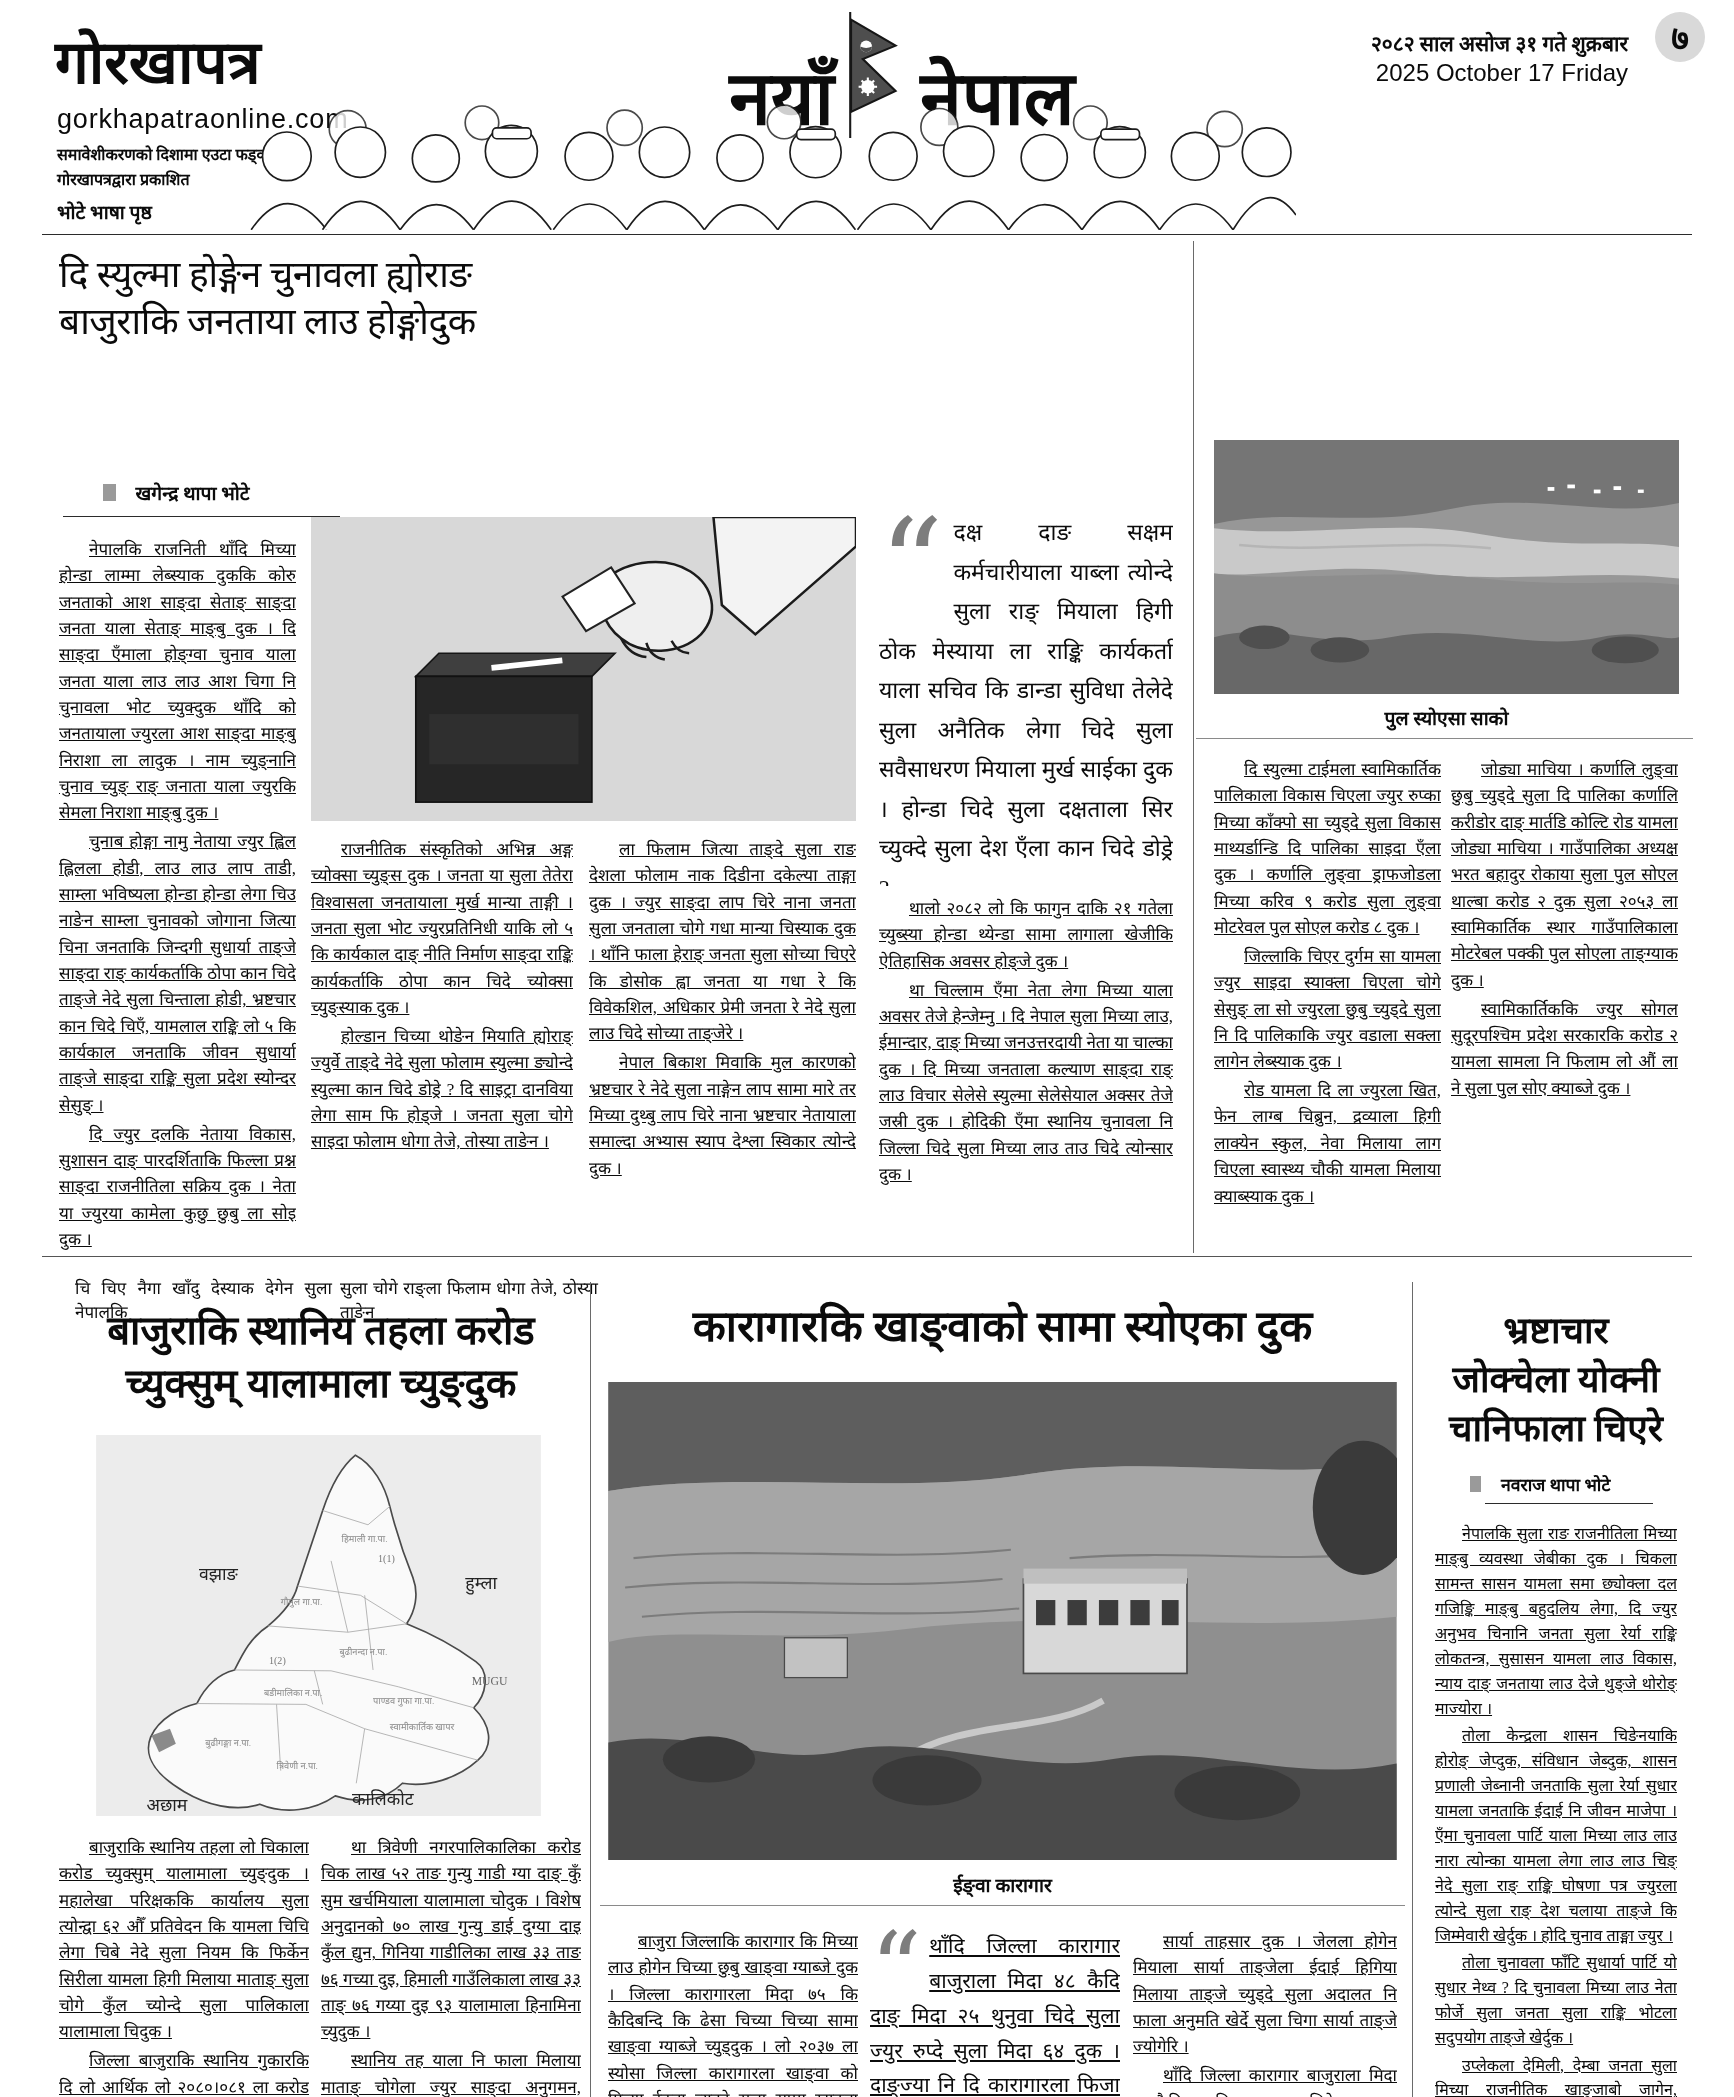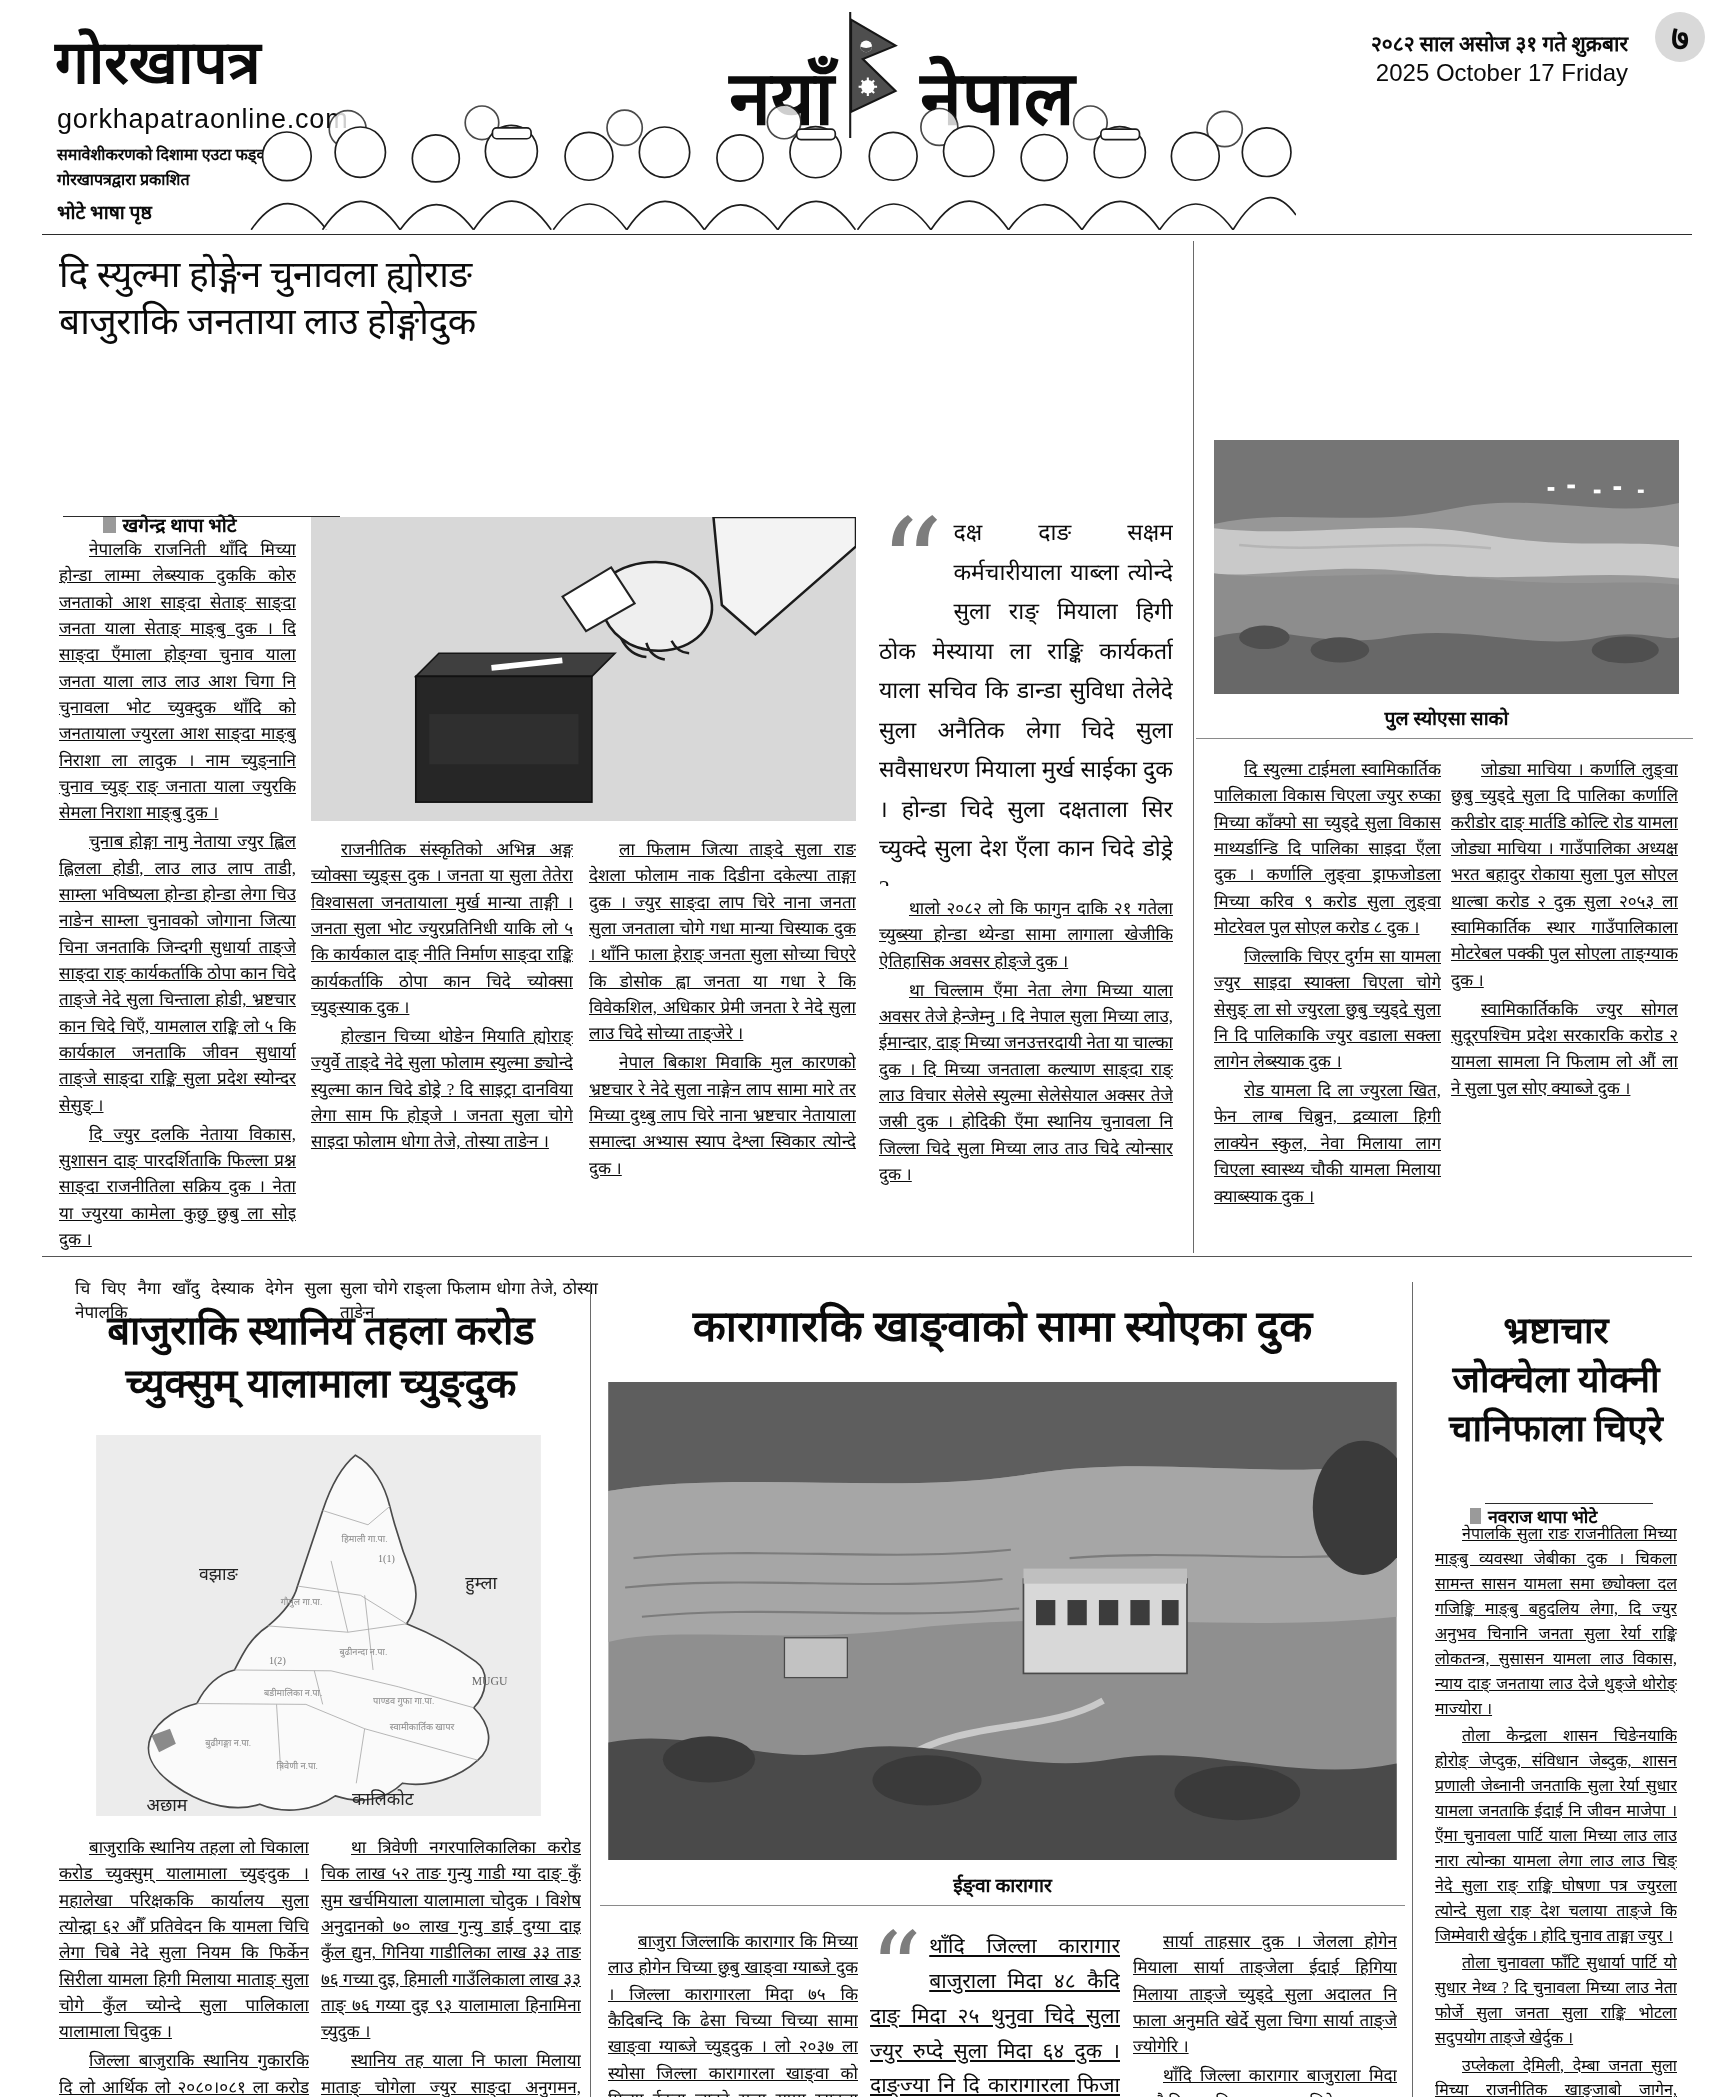--- a/index.html
+++ b/index.html
@@ -19,21 +19,21 @@
             font-size:34px;font-weight:700;}
   .hrule{background:#2b2b2b;}
   .vrule{background:#6a6a6a;}
   
   .hl-xl{font-size:37px;font-weight:400;line-height:1.26;letter-spacing:-0.4px;}
   .hl-l{font-size:41px;font-weight:700;line-height:1.3;}
   .hl-m{font-size:40px;font-weight:700;line-height:1.32;text-align:center;}
   .hl-mid{font-size:43px;font-weight:700;line-height:1.25;text-align:center;}
   .hl-s{font-size:37px;font-weight:700;line-height:1.32;text-align:center;}
   
-  .byline{font-size:19.3px;font-weight:700;display:flex;align-items:center;gap:7px;margin-top:32px;}
+  .byline{font-size:19.3px;font-weight:700;display:flex;align-items:center;gap:20px;}
   .bysq{width:12.6px;height:17.6px;background:#9a9a9a;display:inline-block;}
   
   .col{overflow:hidden;text-decoration:underline;}
   .bp{font-size:17px;line-height:1.55;text-align:justify;text-indent:30px;margin:0 0 2.5px 0;}
   .bp-sm{font-size:16px;line-height:1.56;text-align:justify;text-indent:27px;margin:0 0 2.5px 0;}
   .contline{font-size:17px;line-height:1.4;text-align:justify;margin:16px;}
   
   .pq{overflow:hidden;}
   .pq .qmark{font-family:"DejaVu Serif","Liberation Serif",serif;font-size:126px;line-height:.55;color:#7d7d7d;float:left;margin:17px 10px 0 0;}
   .pq .qtext{font-size:23px;line-height:1.72;text-align:justify;}

